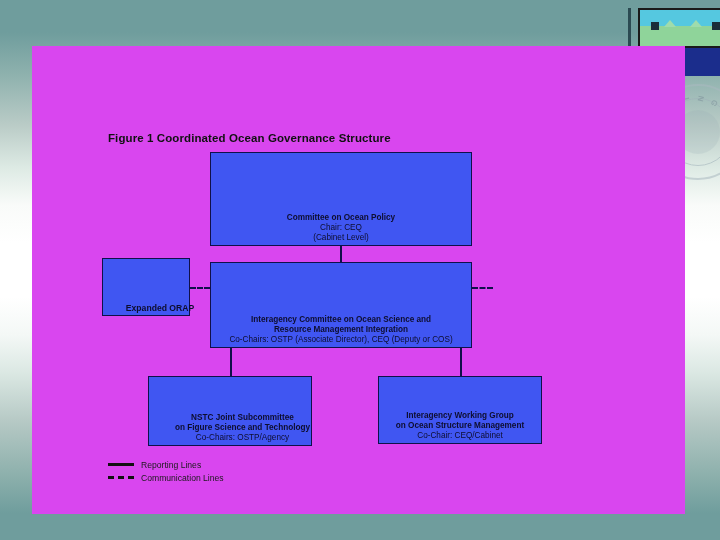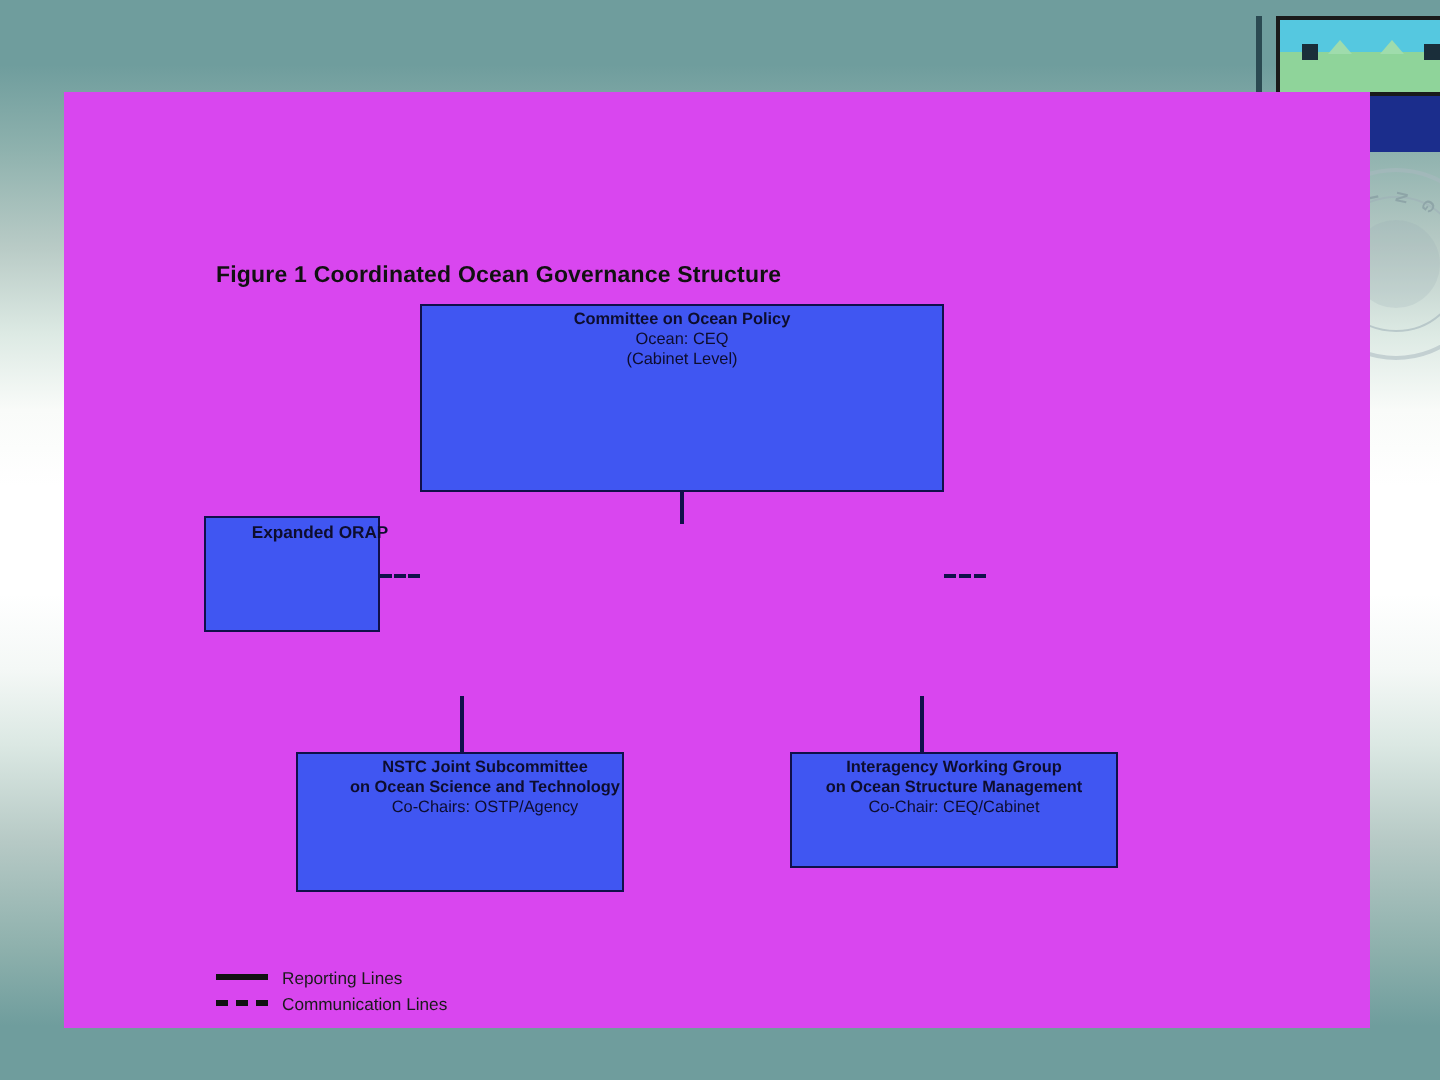--- a/index.html
+++ b/index.html
@@ -158,39 +158,39 @@
   }
 
   .node {
     position: absolute;
     background: #4056f2;
     border: 1.5px solid #10104a;
     box-sizing: border-box;
     display: flex;
     flex-direction: column;
     align-items: center;
-    justify-content: flex-start;
+    justify-content: flex-end;
     text-align: center;
     color: #0d0d2e;
     padding: 2px 4px;
   }
   .node .ln {
     display: block;
     line-height: 1.22;
     white-space: nowrap;
   }
   .node .ln.b { font-weight: bold; }
 
   
   #node-cop          { left: 178px; top: 106px; width: 262px; height: 94px; }
   #node-icosrmi      { left: 178px; top: 216px; width: 262px; height: 86px; }
   #node-orap         { left: 70px;  top: 212px; width: 88px;  height: 58px; padding-left: 32px; }
   #node-nscpcc       { left: 461px; top: 209px; width: 92px;  height: 64px; }
   #node-nstc         { left: 116px; top: 330px; width: 164px; height: 70px; }
-  #node-iwg          { left: 346px; top: 330px; width: 164px; height: 58px; margin-left: 17px; }
+  #node-iwg          { left: 346px; top: 330px; width: 164px; height: 68px; }
 
   #node-cop     .ln { font-size: 8.2px; }
   #node-icosrmi .ln { font-size: 8.2px; }
   #node-orap    .ln { font-size: 8.6px; font-weight: bold; }
   #node-nscpcc  .ln { font-size: 8px; }
   #node-nstc    .ln { font-size: 8.2px; margin-left: 25px; }
   #node-iwg     .ln { font-size: 8.2px; }
 
   
   .conn { position: absolute; background: #10104a; }
@@ -205,21 +205,21 @@
     height: 0;
     border-top: 2.5px dashed #10104a;
   }
   #conn-orap-ico  { left: 158px; top: 241px; width: 20px; }
   #conn-ico-nsc   { left: 440px; top: 241px; width: 21px; }
 
   
   #legend {
     position: absolute;
     left: 76px;
-    top: 436px;
+    top: 412px;
     width: 190px;
   }
   .legend-row {
     display: flex;
     align-items: center;
     height: 13px;
   }
   .legend-swatch {
     width: 26px;
     height: 0;
@@ -271,33 +271,38 @@
   <div id="org-chart">
 
     <div class="conn conn-v" id="conn-cop-ico"></div>
     <div class="conn conn-v" id="conn-ico-nstc"></div>
     <div class="conn conn-v" id="conn-ico-iwg"></div>
     <div class="conn-dash" id="conn-orap-ico"></div>
     <div class="conn-dash" id="conn-ico-nsc"></div>
 
     <div class="node" id="node-cop">
       <span class="ln b">Committee on Ocean Policy</span>
-      <span class="ln">Ocean: CEQ</span>
+      <span class="ln">Chair: CEQ</span>
       <span class="ln">(Cabinet Level)</span>
     </div>
 
     <div class="node" id="node-orap">
       <span class="ln b">Expanded ORAP</span>
     </div>
 
+    <div class="node" id="node-icosrmi">
+      <span class="ln b">Interagency Committee on Ocean Science and</span>
+      <span class="ln b">Resource Management Integration</span>
+      <span class="ln">Co-Chairs: OSTP (Associate Director), CEQ (Deputy or COS)</span>
+    </div>
 
 
     <div class="node" id="node-nstc">
       <span class="ln b">NSTC Joint Subcommittee</span>
-      <span class="ln b">on Ocean Science and Technology</span>
+      <span class="ln b">on Figure Science and Technology</span>
       <span class="ln">Co-Chairs: OSTP/Agency</span>
     </div>
 
     <div class="node" id="node-iwg">
       <span class="ln b">Interagency Working Group</span>
       <span class="ln b">on Ocean Structure Management</span>
       <span class="ln">Co-Chair: CEQ/Cabinet</span>
     </div>
 
   </div>

